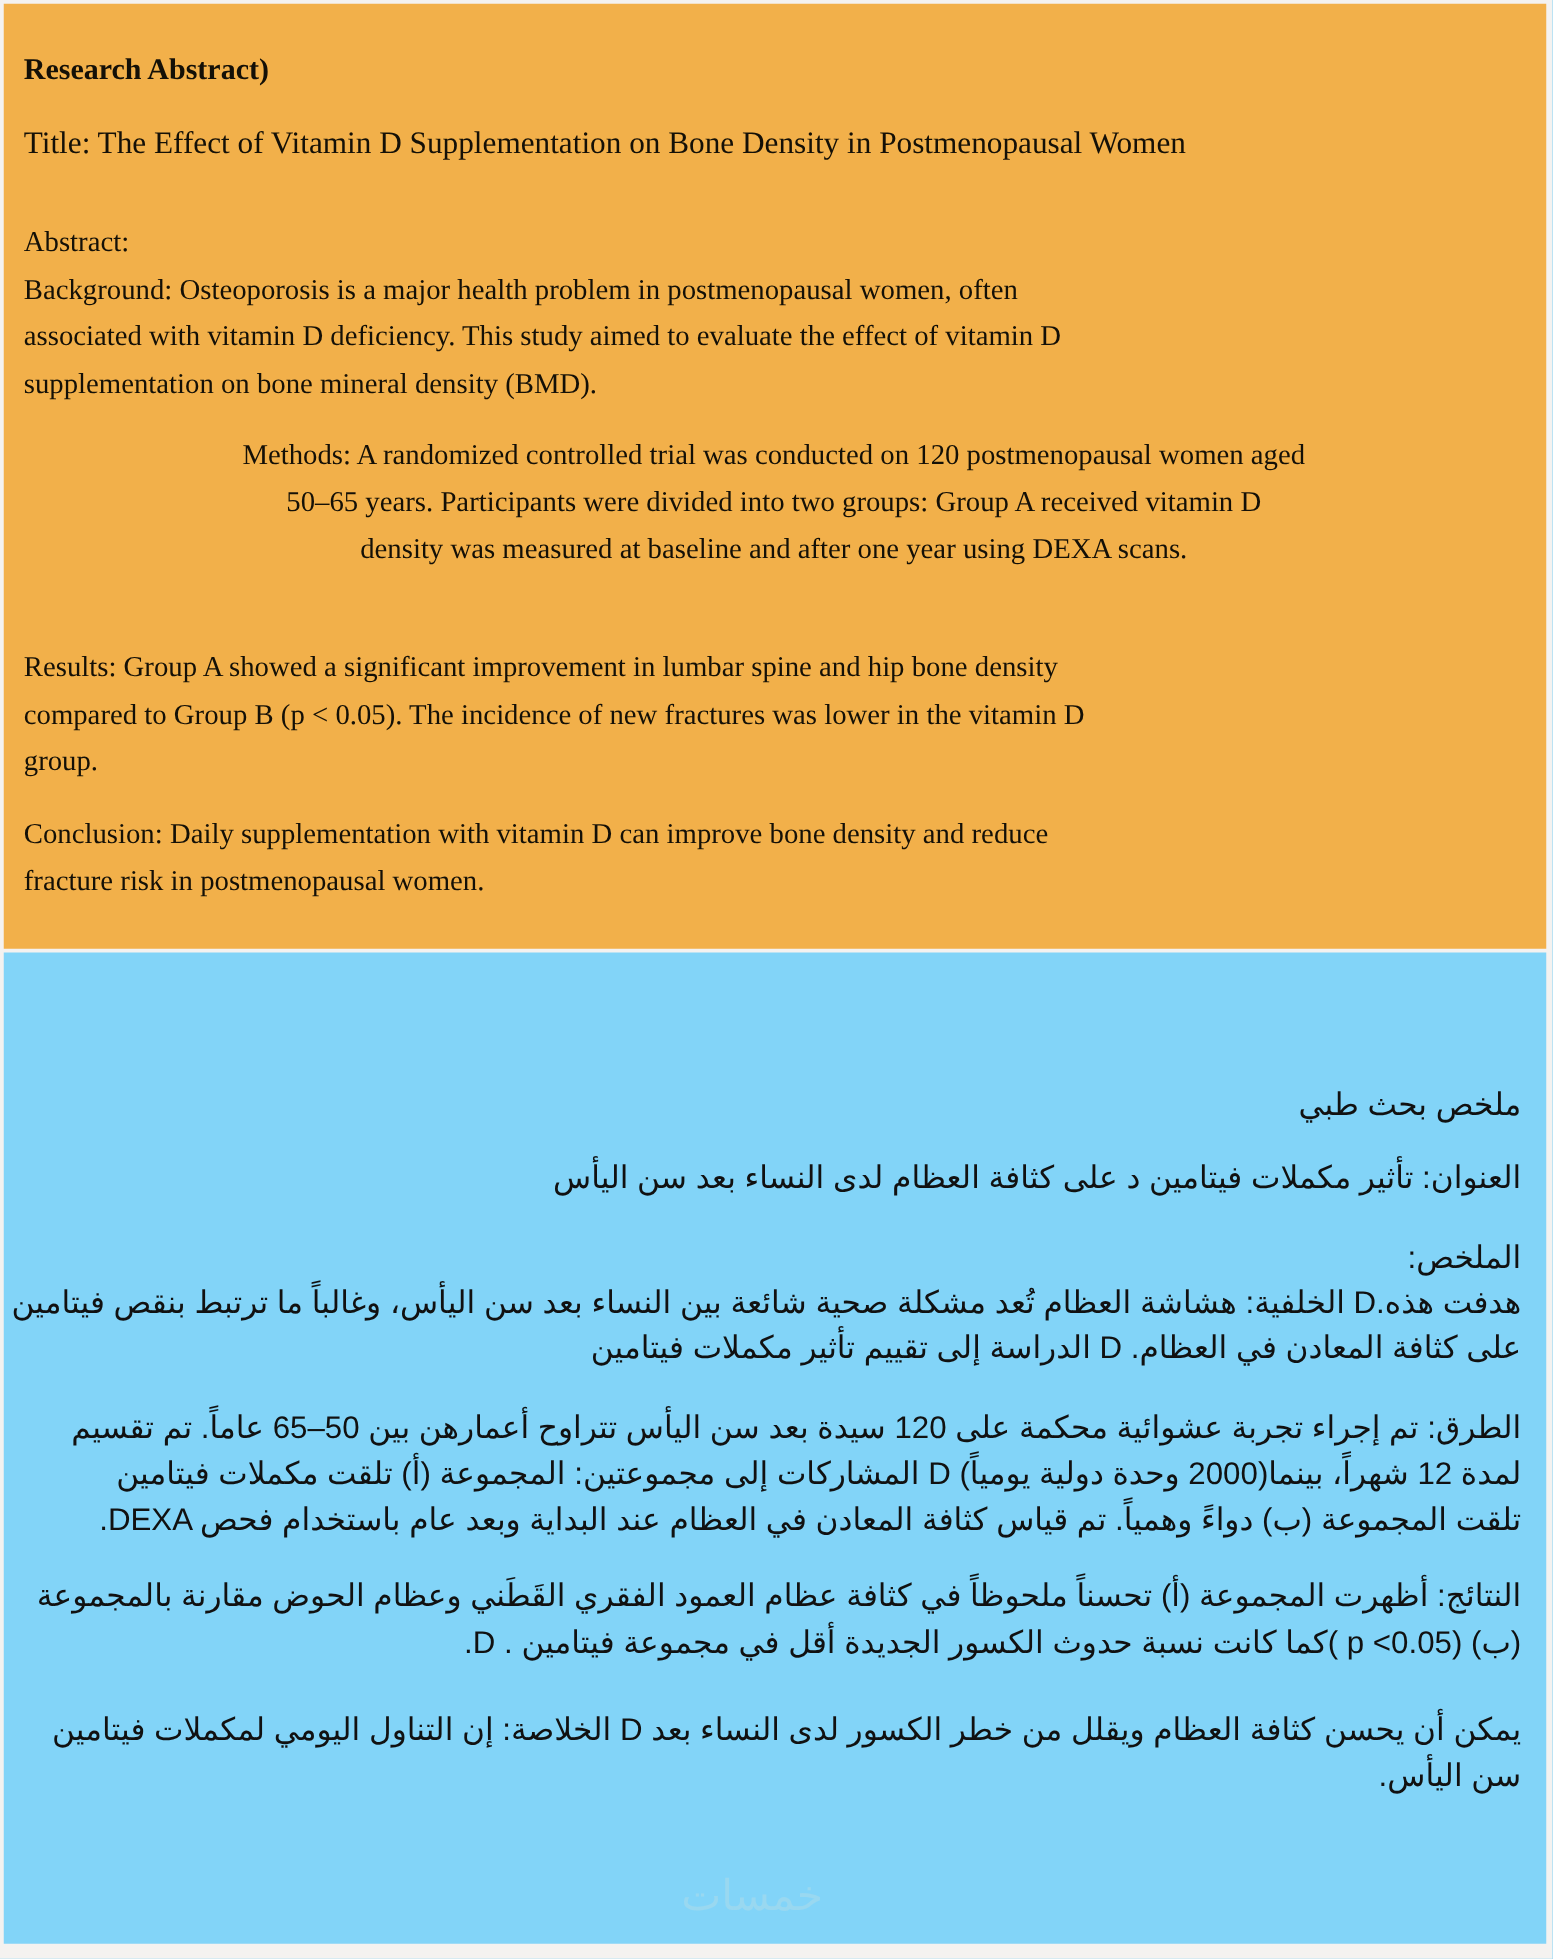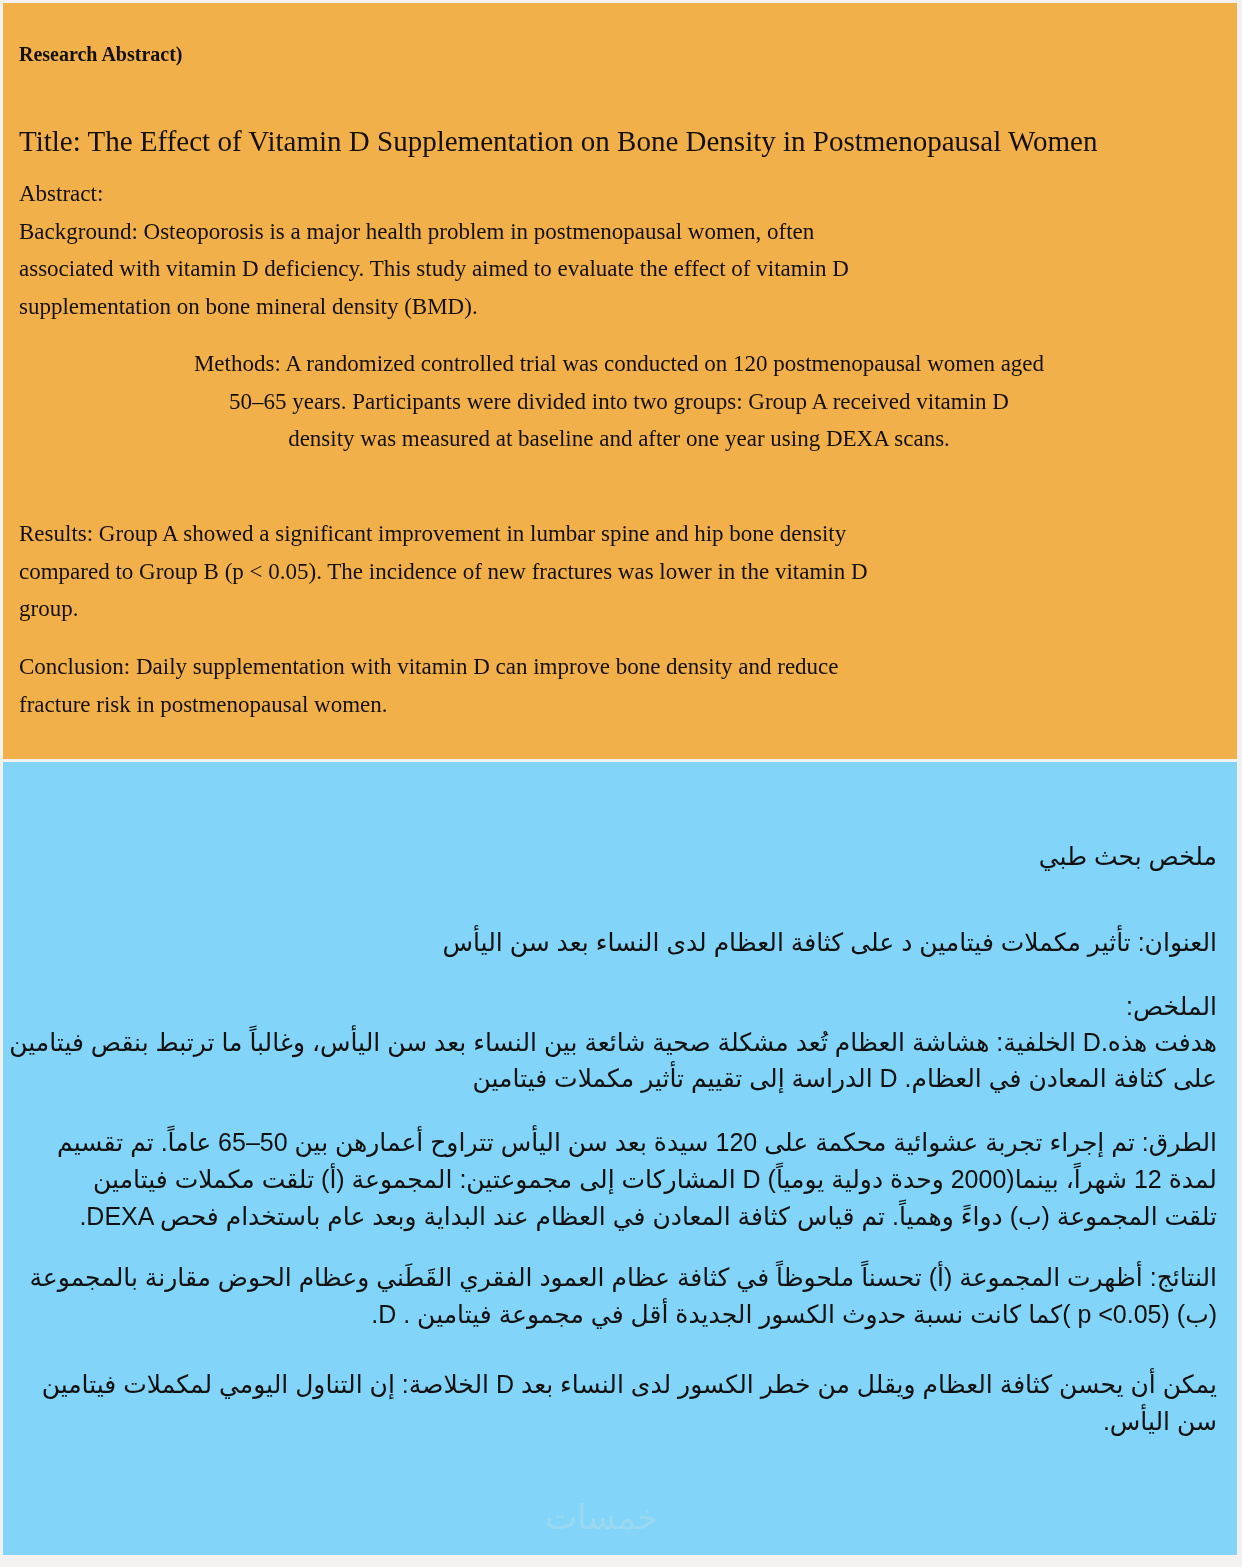--- a/index.html
+++ b/index.html
@@ -12,24 +12,24 @@
     font-family:"Liberation Serif", "DejaVu Serif", serif;
     color:#141007;
   }
   .panel-ar {
     position:absolute; left:3px; top:762px; width:1234px; height:793px;
     background:#82d4f8;
     font-family:"Liberation Sans", "DejaVu Sans", sans-serif;
     color:#111;
   }
   .heading {
-    position:absolute; left:16px; top:40px; font-weight:bold; font-size:20px;
+    position:absolute; left:16px; top:40px; font-weight:bold; font-size:24px;
   }
   .en-title {
-    position:absolute; left:16px; top:122px; font-size:29px; white-space:nowrap;
+    position:absolute; left:16px; top:98px; font-size:25px; white-space:nowrap;
   }
   .en-block {
     position:absolute; left:16px; font-size:23px; line-height:37.5px; width:1200px;
   }
   .en-line { white-space:nowrap; display:block; }
   .ar-block {
     position:absolute; right:20px; width:1190px; direction:rtl; text-align:right;
     font-size:25px; line-height:37px;
   }
   .ar-line { display:block; white-space:nowrap; }
@@ -65,21 +65,21 @@
     <span class="en-line">group.</span>
   </div>
 
   <div class="en-block" style="top:645px;">
     <span class="en-line">Conclusion: Daily supplementation with vitamin D can improve bone density and reduce</span>
     <span class="en-line">fracture risk in postmenopausal women.</span>
   </div>
 </div>
 
 <div class="panel-ar">
-  <div class="ar-block" style="top:76px;">
+  <div class="ar-block" style="top:104px;">
     <span class="ar-line"><span>ملخص بحث طبي</span></span>
   </div>
   <div class="ar-block" style="top:162px;">
     <span class="ar-line"><span>العنوان: تأثير مكملات فيتامين د على كثافة العظام لدى النساء بعد سن اليأس</span></span>
   </div>
   <div class="ar-block" style="top:226px; line-height:36px;">
     <span class="ar-line"><span>الملخص:</span></span>
     <span class="ar-line"><span>هدفت هذه.D الخلفية: هشاشة العظام تُعد مشكلة صحية شائعة بين النساء بعد سن اليأس، وغالباً ما ترتبط بنقص فيتامين</span></span>
     <span class="ar-line"><span>على كثافة المعادن في العظام. D الدراسة إلى تقييم تأثير مكملات فيتامين</span></span>
   </div>

